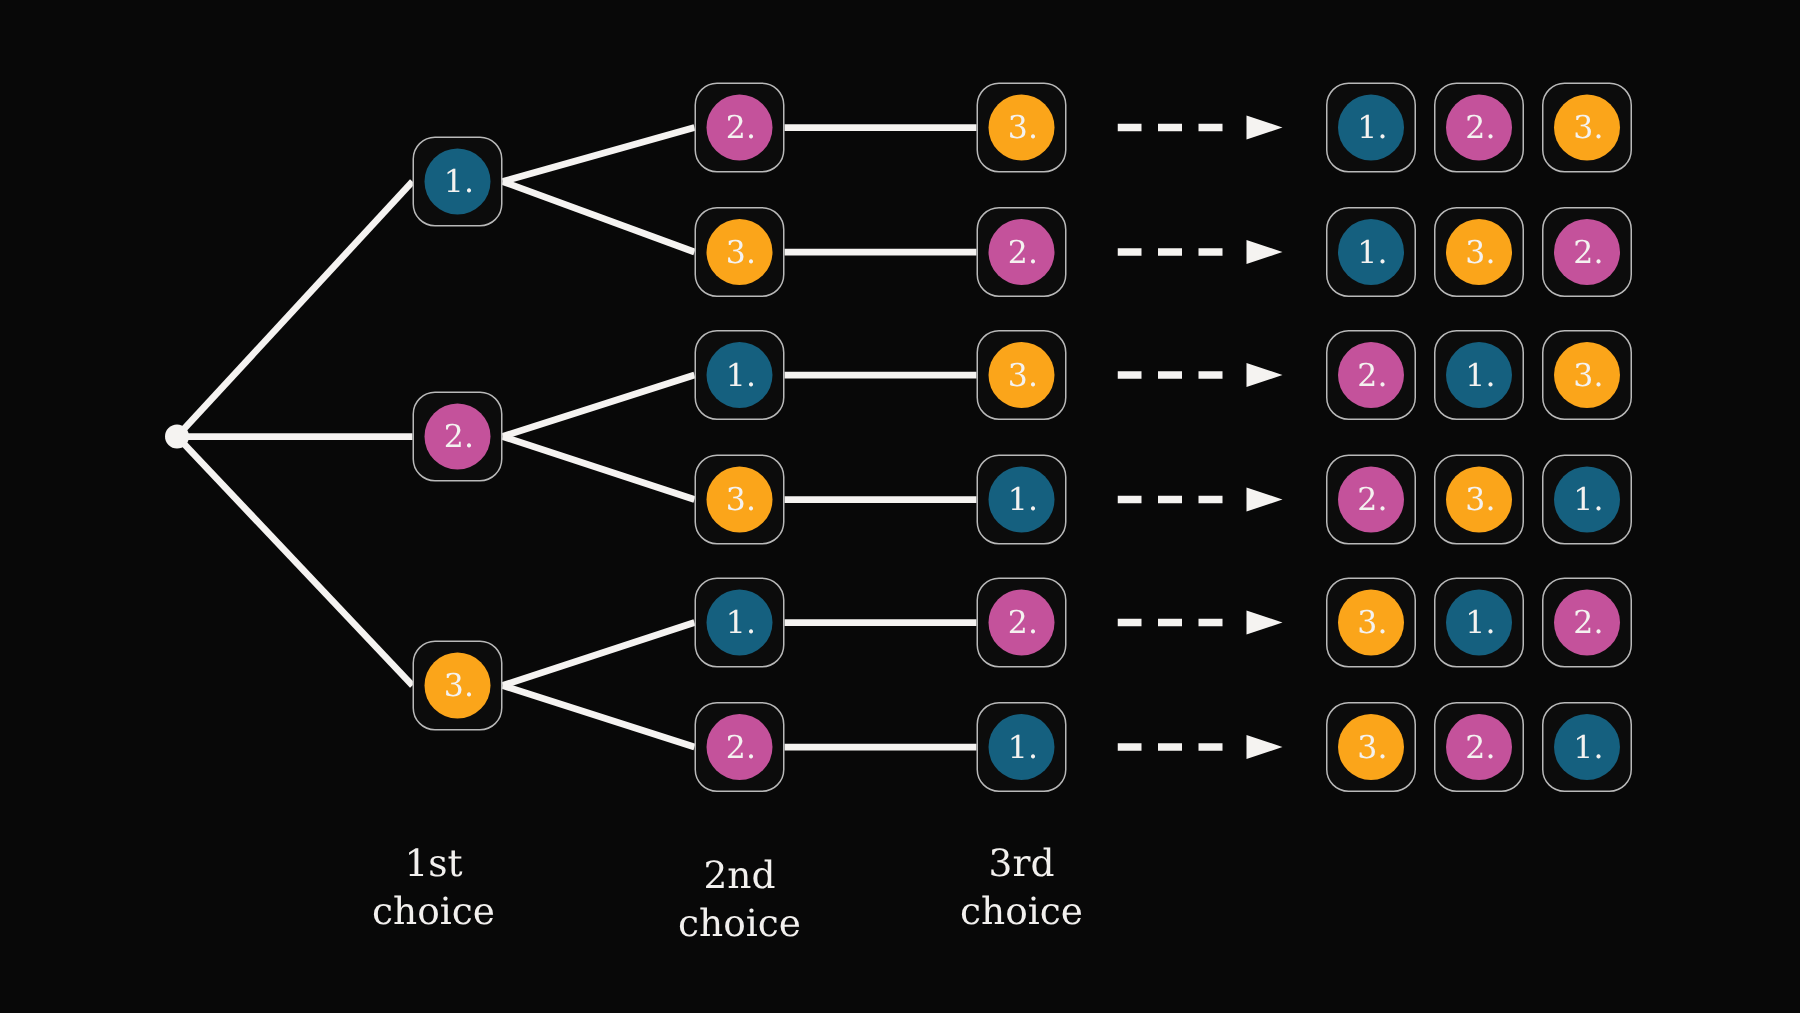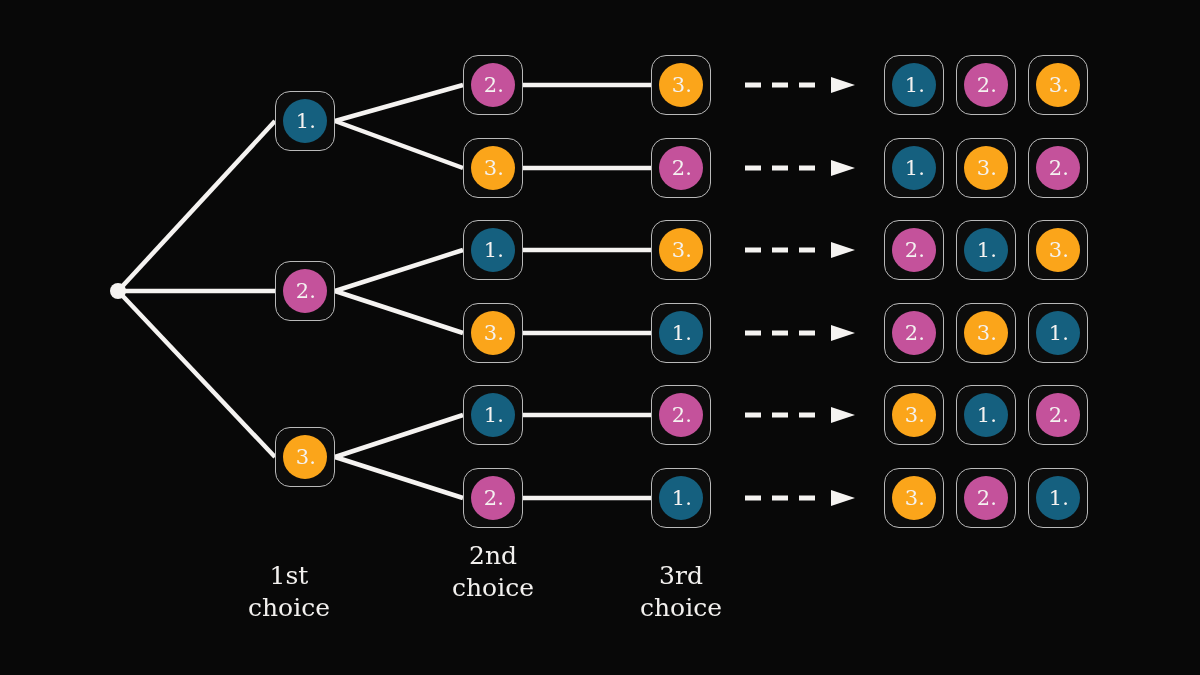--- a/index.html
+++ b/index.html
@@ -223,19 +223,19 @@
       <div class="node-box" style="left: 956px; top: 468px;">
         <div class="disc c-pink" style="background: rgb(196, 82, 155);">2.</div>
       </div>
       <div class="node-box" style="left: 1028px; top: 468px;">
         <div class="disc c-blue" style="background: rgb(21, 96, 127);">1.</div>
       </div>
     </div>
   <div id="labels-layer">
       <div class="col-label" style="left: 209px; top: 560px;">1st
 choice</div>
-      <div class="col-label" style="left: 413px; top: 540px;">2nd
+      <div class="col-label" style="left: 413px; top: 568px;">2nd
 choice</div>
       <div class="col-label" style="left: 601px; top: 560px;">3rd
 choice</div>
     </div>
 
 </div>
 
 </body></html>

